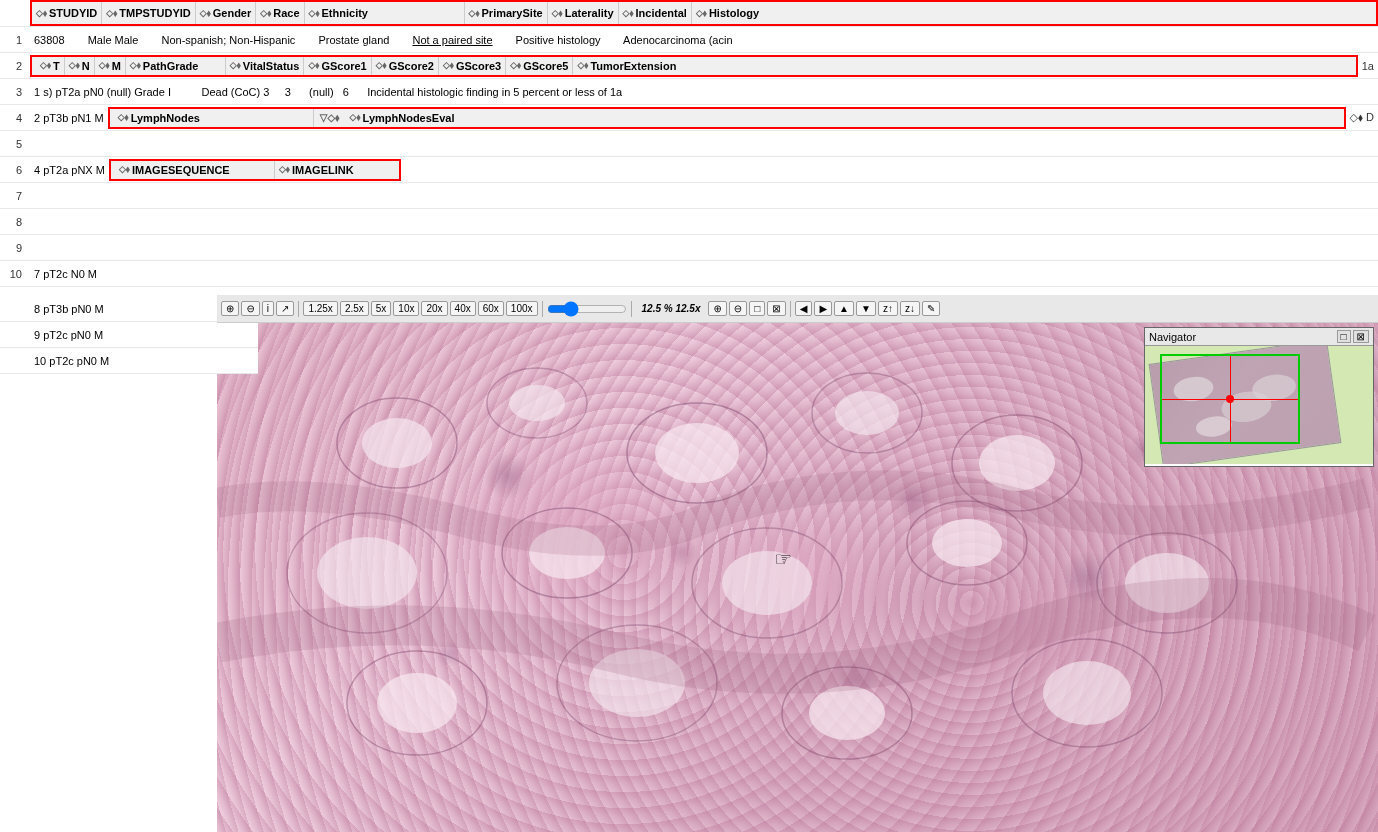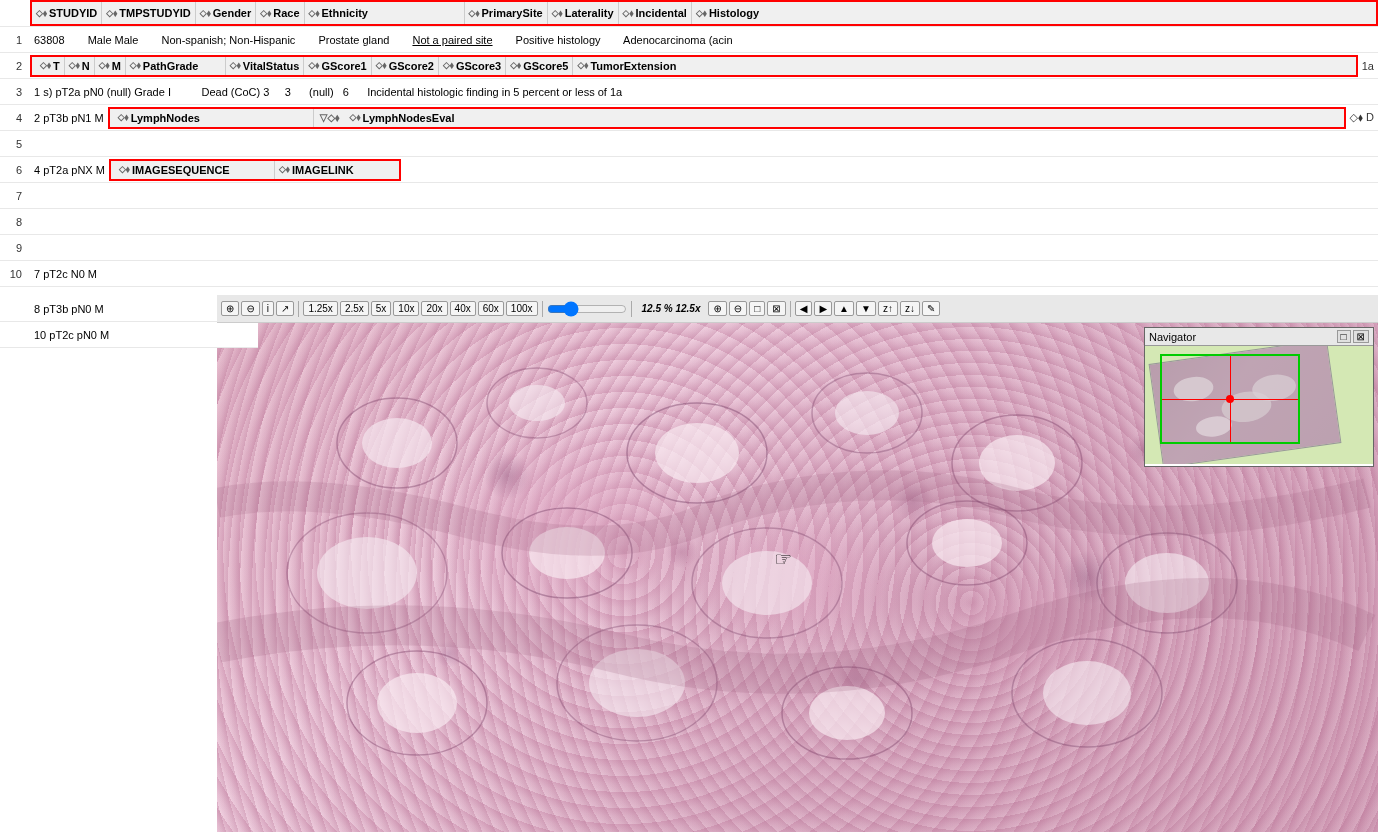--- a/index.html
+++ b/index.html
@@ -387,20 +387,24 @@
     <div class="line-num">10</div>
     <div class="line-content">7 pT2c N0 M</div>
   </div>
 
 </div>
 
 <div style="position:absolute; top:268px; left:0; width:258px; background:#fff; z-index:5;margin-top:28px;">
   <div class="data-line">
     <div class="line-num"></div>
     <div class="line-content">8 pT3b pN0 M</div>
+  </div>
+  <div class="data-line">
+    <div class="line-num"></div>
+    <div class="line-content">9 pT2c pN0 M</div>
   </div>
   <div class="data-line">
     <div class="line-num"></div>
     <div class="line-content">10 pT2c pN0 M</div>
   </div>
 </div>
 
 <div class="image-viewer">
 
   <div class="viewer-toolbar">

